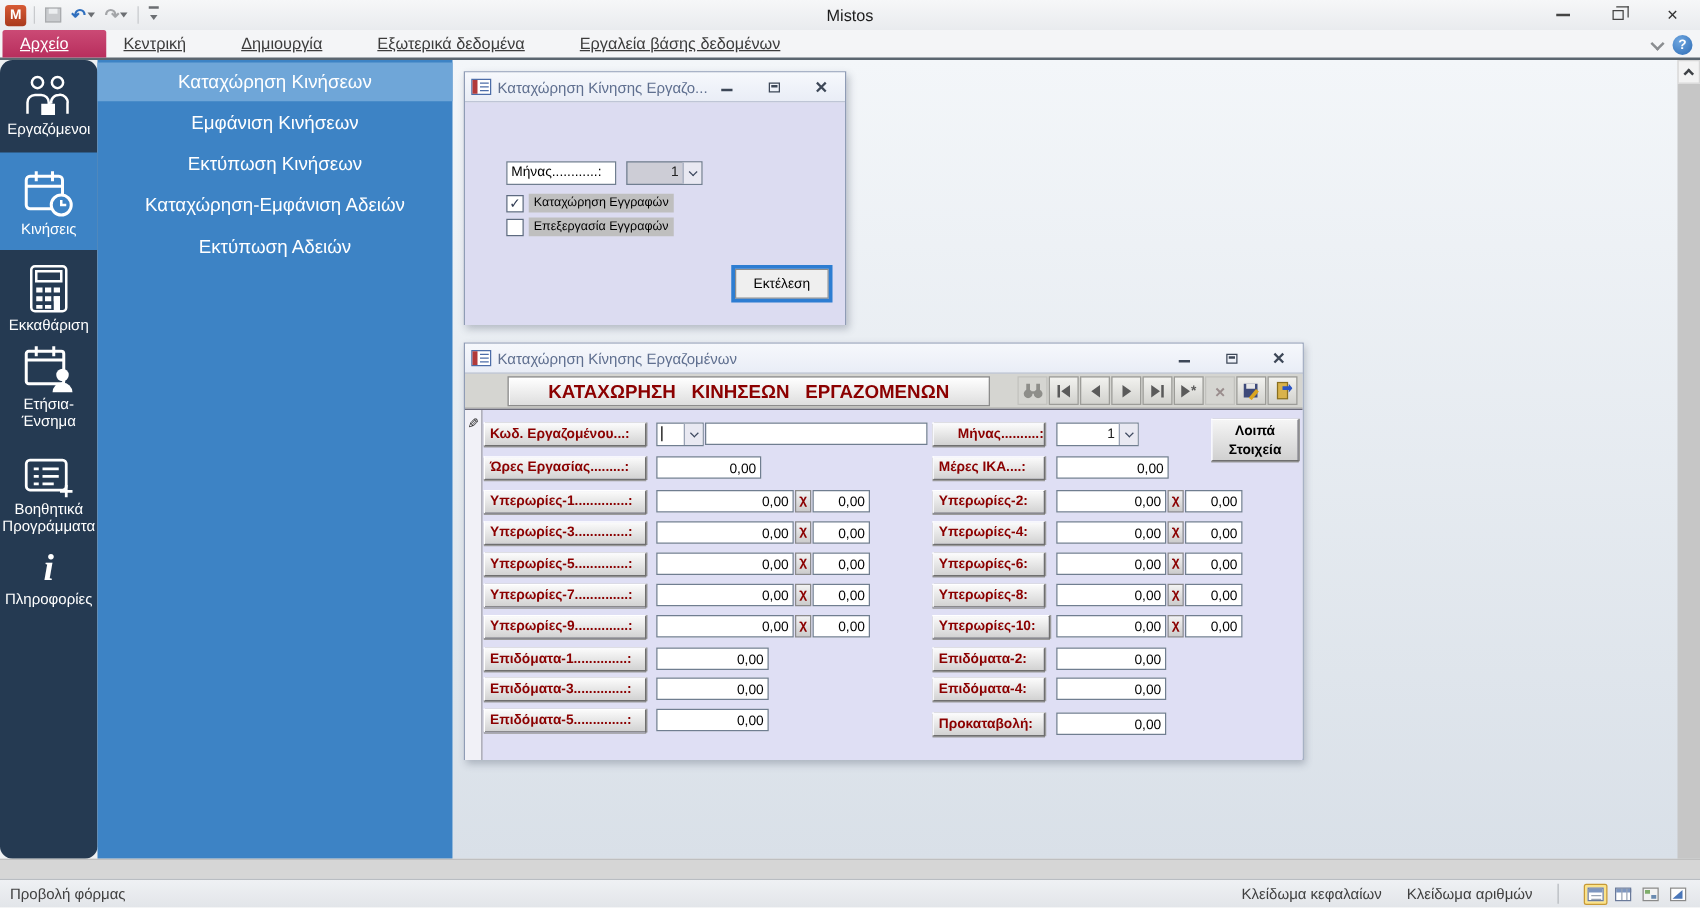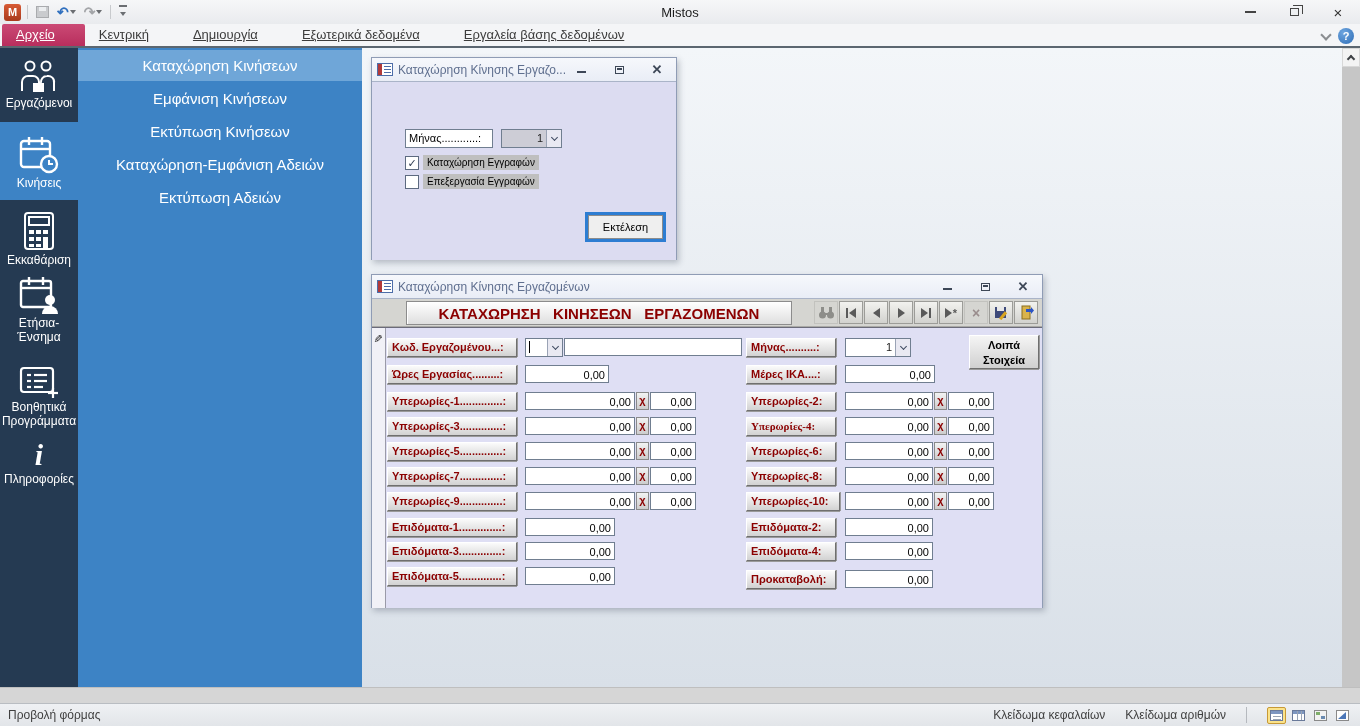--- a/index.html
+++ b/index.html
@@ -36,21 +36,21 @@
   .rtab { padding:3px 30px 4px 14px; font-size:13px; color:#3c3c3c; height:22px;text-decoration:underline; }
   .rtab.active { background:linear-gradient(#cb4a75,#b82e5d); color:#fff; border-radius:2px 2px 0 0; margin-left:2px; }
   .ribbon-right { position:absolute; right:6px; top:28px; display:flex; align-items:center; gap:8px; }
   .chev-collapse { width:8px; height:8px; border-left:2px solid #8a8d90; border-bottom:2px solid #8a8d90; transform:rotate(-45deg); margin-top:-3px; }
   .helpbtn { width:16px; height:16px; border-radius:50%; background:radial-gradient(circle at 35% 30%, #6ea6e0, #2e6cb5);
     color:#fff; font-weight:bold; font-size:11px; display:flex; align-items:center; justify-content:center; }
 
   
   .mainbg { position:absolute; left:362px; top:48px; width:998px; height:639px;
     background:linear-gradient(#f3f6f9,#d9e0e8); }
-  .sidebar { position:absolute; left:0; top:48px; width:78px; height:639px; background:#253a52; }
+  .sidebar { position:absolute; left:0; top:48px; width:78px; height:639px; background:#253a52;border-radius:10px; }
   .sb-item { position:absolute; left:0; width:78px; text-align:center; color:#fff; cursor:default; }
   .sb-item.active { background:#3d83c5; }
   .sb-label { font-size:12px; line-height:14px; padding:2px 1px 0 1px; }
   .sb-ic { display:block; margin:6px auto 0 auto; }
   .menu { position:absolute; left:78px; top:48px; width:284px; height:639px; background:#3d83c5; }
   .menu-item { position:absolute; left:0; width:284px; height:31px; color:#fff; font-size:15px;
     display:flex; align-items:center; justify-content:center; }
   .menu-item.hl { background:#6fa6d8; }
 
   
@@ -403,21 +403,21 @@
 
       <div class="lblbtn" style="left:15px;top:10px;width:130px;">Κωδ. Εργαζομένου...:</div>
       <div class="combo" style="left:153px;top:10px;width:38px;height:19px;background:#fff;">
         <div class="cval"></div>
         <div class="carr">
             <div class="chev-dn"></div>
           </div>
       </div>
       <div class="cursorbar" style="left:157px;top:13px;"></div>
       <div class="vbox" style="left:192px;top:10px;width:178px;text-align:left;"></div>
-      <div class="lblbtn" style="left:374px;top:10px;width:90px;">Μήνας..........:</div>
+      <div class="lblbtn" style="left:374px;top:10px;width:90px;text-align:right;">Μήνας..........:</div>
       <div class="combo" style="left:473px;top:10px;width:66px;height:19px;background:#fff;">
         <div class="cval">1</div>
         <div class="carr">
             <div class="chev-dn"></div>
           </div>
       </div>
       <div class="morebtn" style="left:597px;top:7px;width:70px;height:34px;">Λοιπά Στοιχεία</div>
 
       <div class="lblbtn" style="left:15px;top:37px;width:130px;">Ώρες Εργασίας.........:</div>
       <div class="vbox" style="left:153px;top:37px;width:84px;">0,00</div>
@@ -430,21 +430,21 @@
       <div class="vbox" style="left:278px;top:64px;width:46px;">0,00</div>
       <div class="lblbtn" style="left:374px;top:64px;width:90px;">Υπερωρίες-2:</div>
       <div class="vbox" style="left:473px;top:64px;width:88px;">0,00</div>
       <div class="xbtn" style="left:562px;top:64px;">χ</div>
       <div class="vbox" style="left:576px;top:64px;width:46px;">0,00</div>
 
       <div class="lblbtn" style="left:15px;top:89px;width:130px;">Υπερωρίες-3..............:</div>
       <div class="vbox" style="left:153px;top:89px;width:110px;">0,00</div>
       <div class="xbtn" style="left:264px;top:89px;">χ</div>
       <div class="vbox" style="left:278px;top:89px;width:46px;">0,00</div>
-      <div class="lblbtn" style="left:374px;top:89px;width:90px;font-family:Liberation Serif, serif;">Υπερωρίες-4:</div>
+      <div class="lblbtn" style="left:374px;top:89px;width:90px;">Υπερωρίες-4:</div>
       <div class="vbox" style="left:473px;top:89px;width:88px;">0,00</div>
       <div class="xbtn" style="left:562px;top:89px;">χ</div>
       <div class="vbox" style="left:576px;top:89px;width:46px;">0,00</div>
 
       <div class="lblbtn" style="left:15px;top:114px;width:130px;">Υπερωρίες-5..............:</div>
       <div class="vbox" style="left:153px;top:114px;width:110px;">0,00</div>
       <div class="xbtn" style="left:264px;top:114px;">χ</div>
       <div class="vbox" style="left:278px;top:114px;width:46px;">0,00</div>
       <div class="lblbtn" style="left:374px;top:114px;width:90px;">Υπερωρίες-6:</div>
       <div class="vbox" style="left:473px;top:114px;width:88px;">0,00</div>

